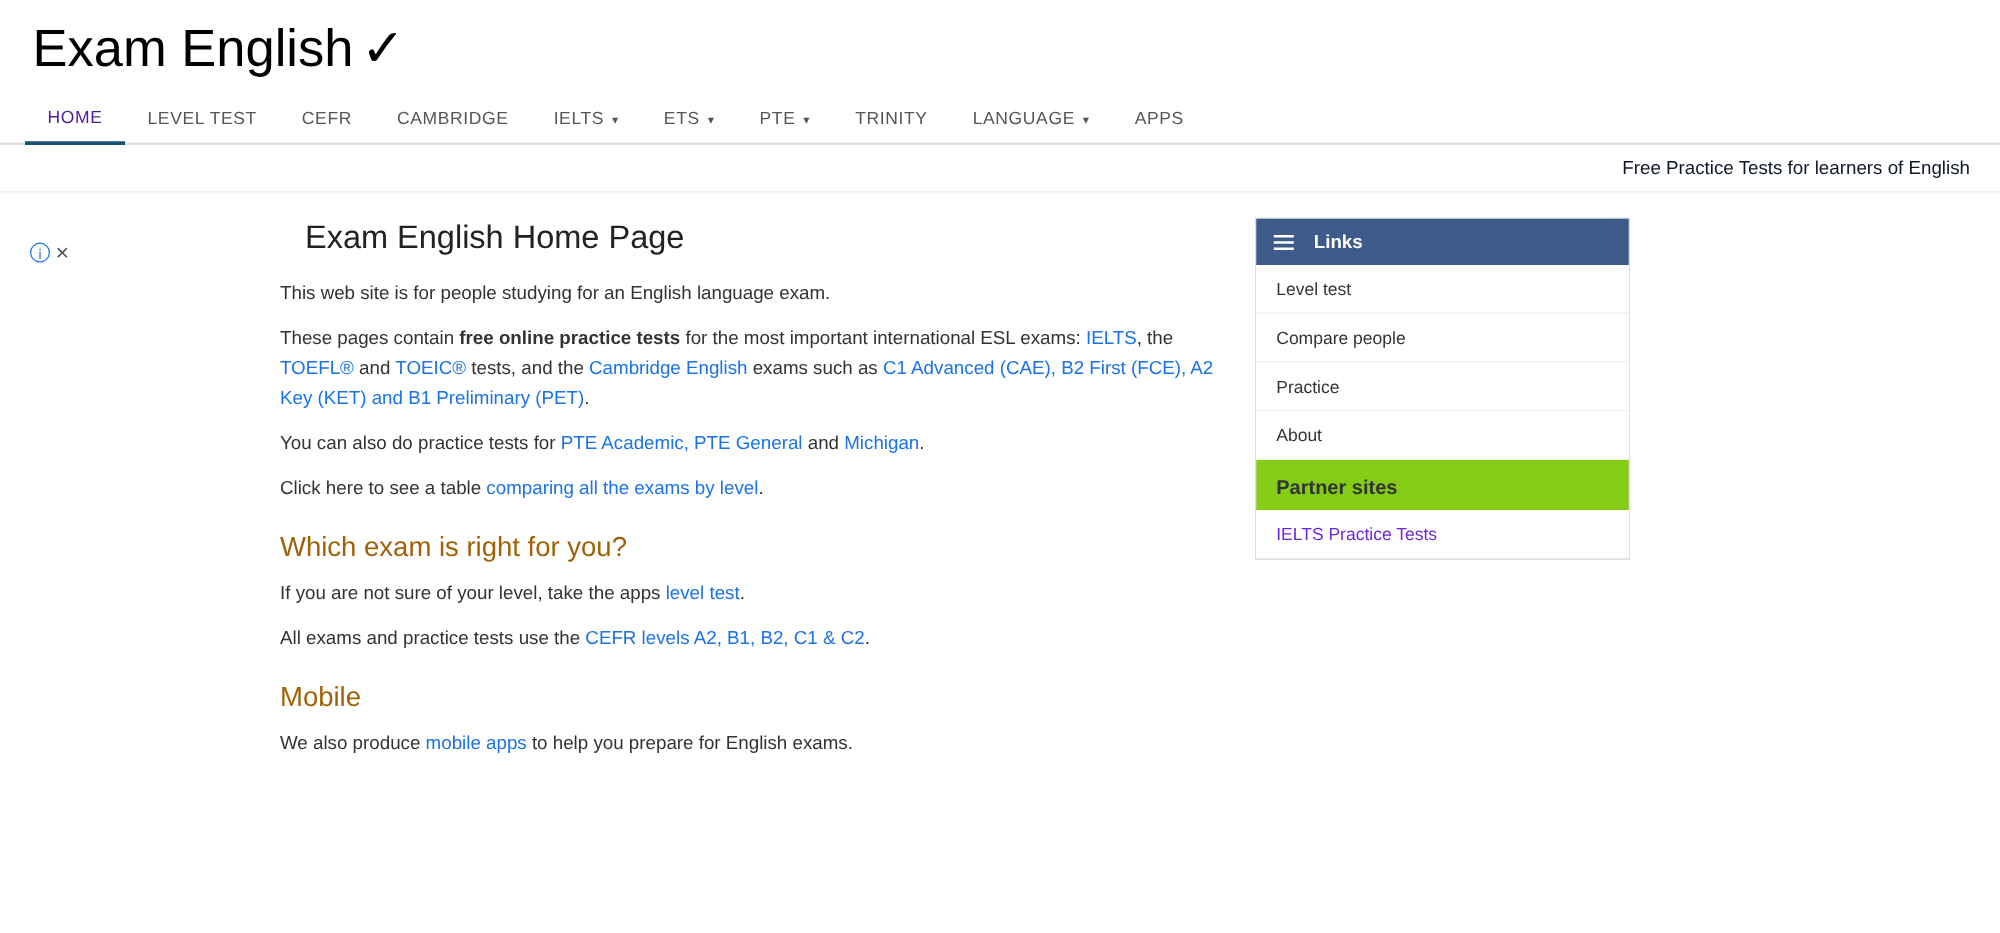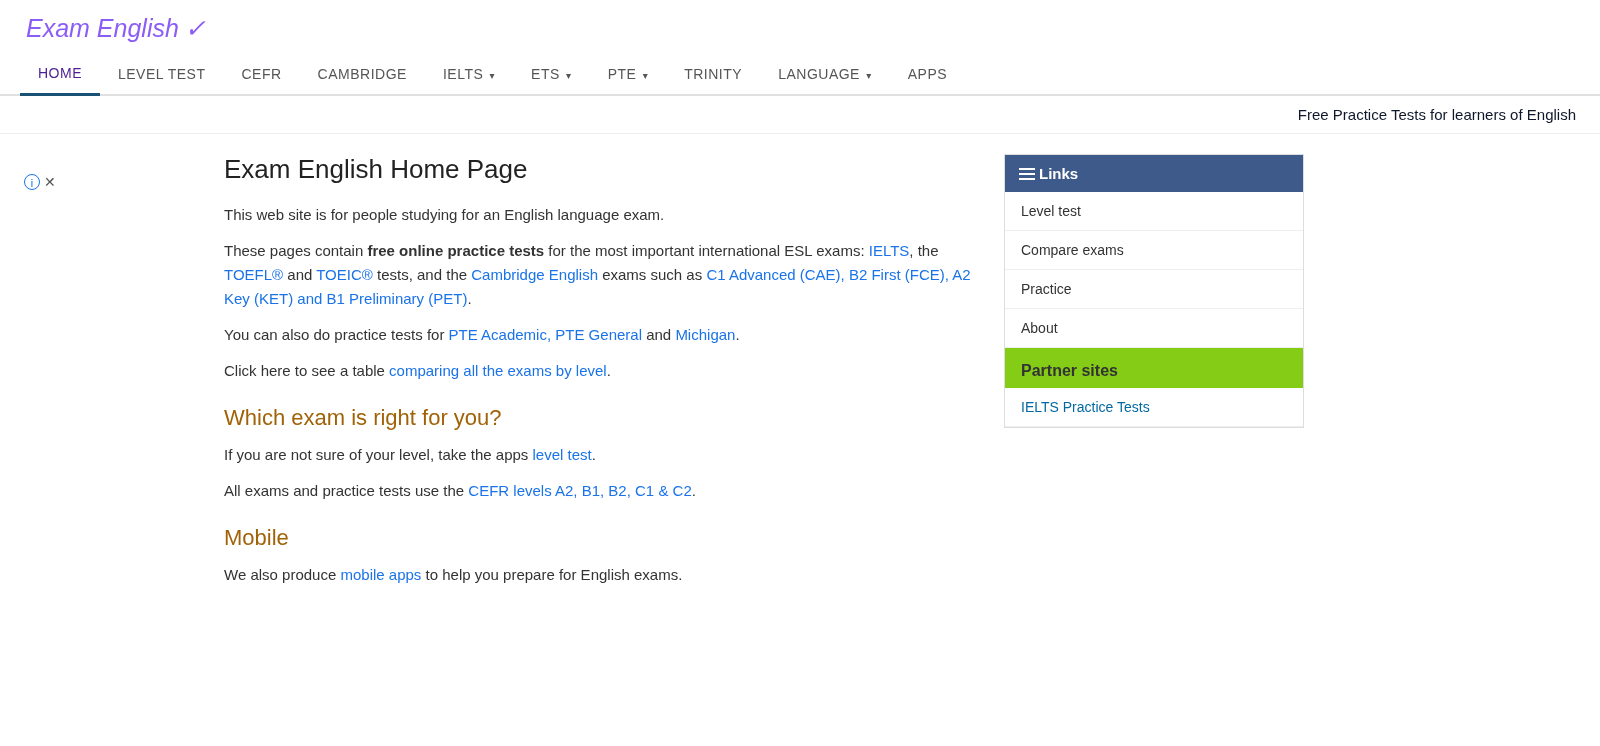--- a/index.html
+++ b/index.html
@@ -1,20 +1,20 @@
 <!DOCTYPE html>
 <html><head>
   <meta charset="utf-8">
   <style>
     * { box-sizing: border-box; margin: 0; padding: 0; }
     body { font-family: Arial, sans-serif; background: #fff; color: #333; font-size: 15px; }
 
     
     #header { padding: 14px 20px 0 20px; }
-    #site-title { font-size: 25px; font-weight: 300; color: #8b5cf6; margin-bottom: 10px; font-style: italic; }
+    #site-title { font-size: 42px; font-weight: 300; color: #000000; margin-bottom: 10px; }
     #site-title span { margin-left: 6px; }
 
     
     #nav { display: flex; align-items: center; border-bottom: 2px solid #e0e0e0; padding: 0 20px; }
     .nav-item {
       padding: 12px 18px;
       font-size: 14px;
       color: #555;
       cursor: pointer;
       text-transform: uppercase;
@@ -78,20 +78,21 @@
     
     #article {
       flex: 1;
       max-width: 760px;
     }
     #article h1 {
       font-size: 26px;
       font-weight: 400;
       color: #222;
       margin-bottom: 18px;
+      margin-left: 20px;
     }
     #article h2 {
       font-size: 22px;
       font-weight: 400;
       color: #a16207;
       margin: 22px 0 12px 0;
     }
     #article p {
       margin-bottom: 12px;
       color: #333;
@@ -109,21 +110,21 @@
       border: 1px solid #ddd;
     }
     #links-header {
       background: #3d5a8a;
       color: #fff;
       padding: 10px 14px;
       font-size: 15px;
       font-weight: bold;
       display: flex;
       align-items: center;
-      gap: 4px;
+      gap: 16px;
     }
     #links-header .menu-icon {
       display: flex;
       flex-direction: column;
       gap: 3px;
     }
     #links-header .menu-icon span {
       display: block;
       width: 16px;
       height: 2px;
@@ -143,21 +144,21 @@
       font-size: 16px;
       font-weight: bold;
       color: #333;
       padding: 14px 16px 8px 16px;
       background: #84cc16;
     }
     .partner-link {
       display: block;
       padding: 11px 16px;
       border-bottom: 1px solid #eee;
-      color: #0369a1;
+      color: #6d28d9;
       font-size: 14px;
       cursor: pointer;
       background: #fff;
     }
   </style>
 </head>
 <body>
 
 <div id="header">
   <div id="site-title">
@@ -230,21 +231,21 @@
         <div class="menu-icon">
           <span></span>
             <span></span>
             <span></span>
         </div>
         <span>Links</span>
       </div>
       <div id="links-list">
 
       <div class="sidebar-link">Level test</div>
-          <div class="sidebar-link">Compare exams</div>
+          <div class="sidebar-link">Compare people</div>
           <div class="sidebar-link">Practice</div>
           <div class="sidebar-link">About</div>
         </div>
       <div id="partner-sites-heading">Partner sites</div>
       <div id="partners-list">
 
       <div class="partner-link">IELTS Practice Tests</div>
         </div>
     </div>
   </div>

